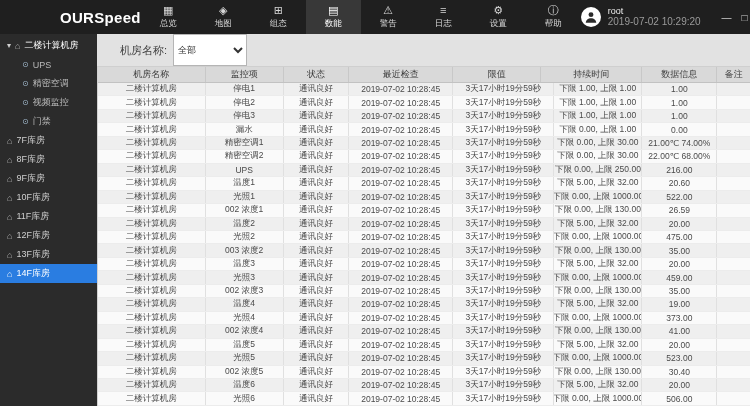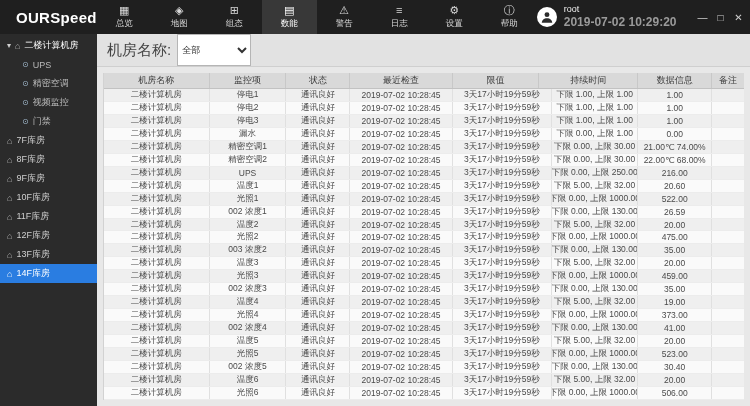--- a/index.html
+++ b/index.html
@@ -22,20 +22,21 @@
   }
   .logo {
     width: 104px;
     display: flex;
     align-items: center;
     padding-left: 16px;
     color: #fff;
     font-weight: bold;
     font-size: 15px;
     letter-spacing: 0.3px;
+    margin-left: 44px;
   }
   .nav { display: flex; align-items: stretch; }
   .nav-item {
     width: 55px;
     display: flex;
     flex-direction: column;
     align-items: center;
     justify-content: center;
     gap: 2px;
     color: #d8d8d8;
@@ -54,21 +55,21 @@
   }
   .avatar {
     width: 20px; height: 20px;
     border-radius: 50%;
     background: #ffffff;
     display: flex; align-items: center; justify-content: center;
     overflow: hidden;
   }
   .user-meta { display: flex; flex-direction: column; line-height: 1.2; }
   .user-name { color: #eee; font-size: 9px; }
-  .user-time { color: #9a9a9a; font-size: 12px; white-space: nowrap; font-weight: bold; }
+  .user-time { color: #9a9a9a; font-size: 10px; white-space: nowrap; }
   .win-controls { display: flex; align-items: center; margin-left: 10px; }
   .win-btn {
     width: 18px; height: 34px;
     display: flex; align-items: center; justify-content: center;
     color: #cfcfcf; font-size: 10px; cursor: pointer;
   }
 
   
   .content { flex: 1; display: flex; min-height: 0; }
 
@@ -104,38 +105,38 @@
 
   .filterbar {
     flex: 0 0 24px;
     display: flex;
     align-items: center;
     gap: 6px;
     padding-left: 10px;
     background: #e2e2e2;
     border-bottom: 1px solid #cfcfcf;
   }
-  .filter-label { font-size: 15px; color: #444; }
+  .filter-label { font-size: 11px; color: #444; margin-left: 13px; }
   .filter-select {
     font-family: "Liberation Sans", "DejaVu Sans", sans-serif;
     font-size: 9px;
     height: 32px;
     width: 74px;
     border: 1px solid #b5b5b5;
     background: #ffffff;
     color: #333;
   }
 
   
   .table {
     flex: 1;
     display: flex;
     flex-direction: column;
     background: #fff;
-    margin: 6px;
+    margin: 0;
     min-height: 0;
     border-left: 1px solid #d2d2d2;
   }
   .tr, .thead {
     display: flex;
     align-items: stretch;
     flex: 1 1 0;
     min-height: 0;
   }
   .thead {

